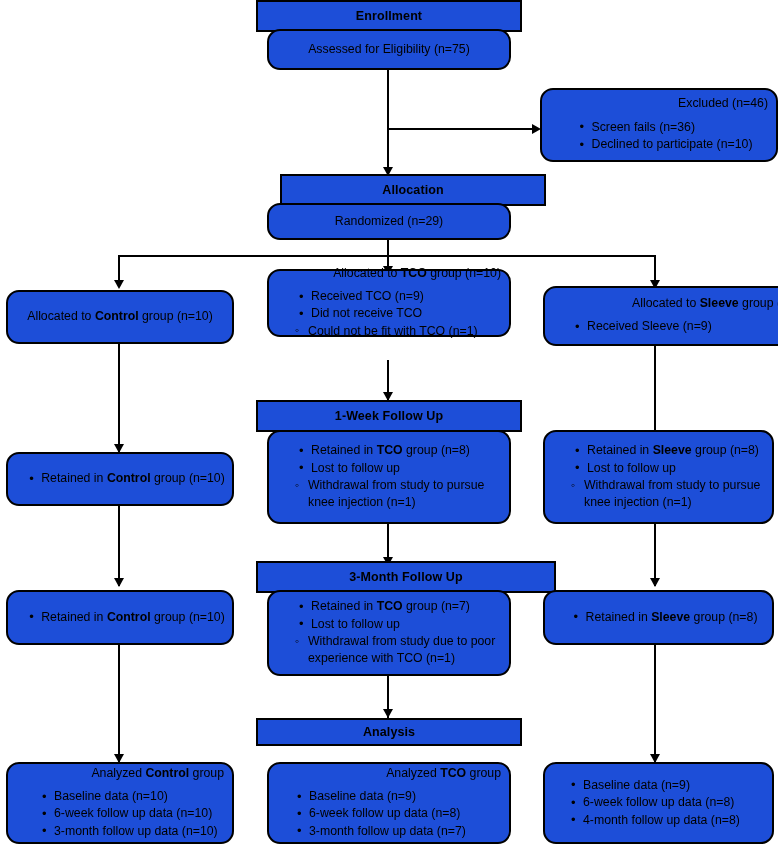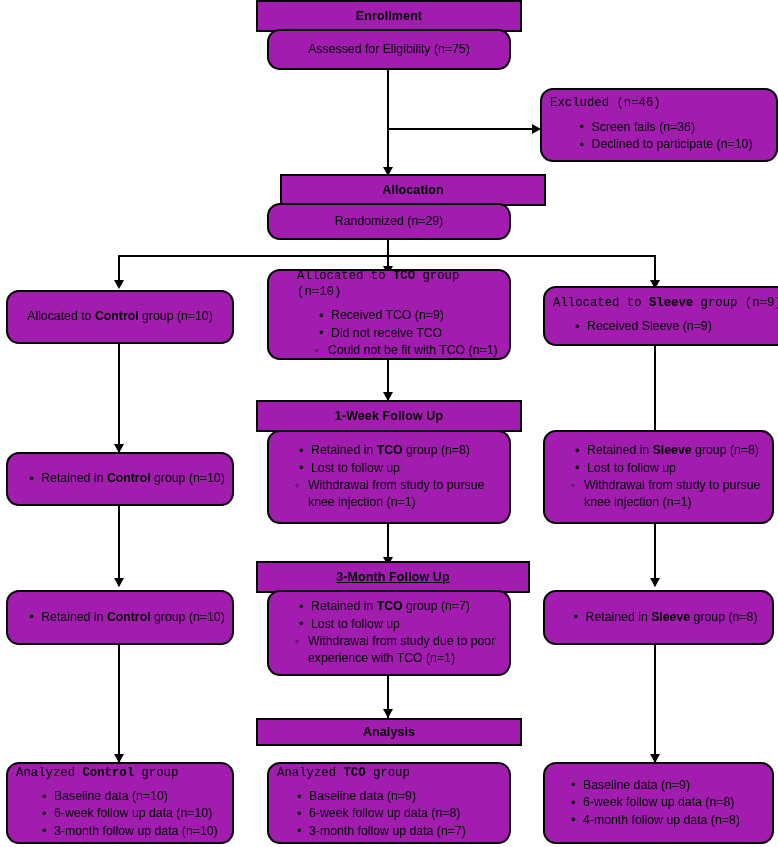--- a/index.html
+++ b/index.html
@@ -16,21 +16,21 @@
     width: 778px;
     height: 847px;
     background: #ffffff;
     overflow: hidden;
   }
 
   
   .box {
     position: absolute;
     box-sizing: border-box;
-    background: #a21caf;
+    background: #1d4ed8;
     border: 2.2px solid #000000;
     display: flex;
     flex-direction: column;
     justify-content: center;
     z-index: 5;
   }
   .box.rounded { border-radius: 13px; }
   .box.banner {
     border-radius: 0;
     align-items: center;
@@ -39,25 +39,24 @@
   }
 
   .banner-label {
     font-weight: bold;
     font-size: 12.5px;
     letter-spacing: 0.1px;
     text-align: center;
   }
 
   .box-title {
-    text-align: left;
+    text-align: right;
     font-size: 12.3px;
     line-height: 1.25;
     padding: 0 8px;
-    font-family: Liberation Mono, monospace;
   }
   .box-title.has-list { margin-bottom: 7px; }
 
   .single-line {
     text-align: center;
     font-size: 12.3px;
     line-height: 1.3;
     padding: 0 8px;
   }
 
@@ -190,21 +189,21 @@
   </div>
 
   <div class="box banner" style="left:272px; top:174px; width:266px; height:32px;margin-left:8px;">
     <div class="banner-label">Allocation</div>
   </div>
 
   <div class="box banner" style="left:256px; top:400px; width:266px; height:32px;">
     <div class="banner-label">1-Week Follow Up</div>
   </div>
 
-  <div class="box banner" style="left:256px; top:561px; width:274px; height:32px;text-decoration:underline;">
+  <div class="box banner" style="left:256px; top:561px; width:300px; height:32px;">
     <div class="banner-label">3-Month Follow Up</div>
   </div>
 
   <div class="box banner" style="left:256px; top:718px; width:266px; height:28px;">
     <div class="banner-label">Analysis</div>
   </div>
 
   <div class="box rounded" style="left:267px; top:29px; width:244px; height:41px;">
     <div class="single-line">Assessed for Eligibility (n=75)</div>
   </div>
@@ -220,21 +219,21 @@
   <div class="box rounded" style="left:267px; top:203px; width:244px; height:37px;">
     <div class="single-line">Randomized (n=29)</div>
   </div>
 
   <div class="box rounded" style="left:6px; top:290px; width:228px; height:54px;">
     <div class="single-line">
       <span>Allocated to </span><b>Control</b><span> group (n=10)</span>
     </div>
   </div>
 
-  <div class="box rounded" style="left:267px; top:269px; width:244px; height:91px;padding-left:20px;">
+  <div class="box rounded" style="left:267px; top:269px; width:244px; height:68px;">
     <div class="box-title has-list">
       <span>Allocated to </span><b>TCO</b><span> group (n=10)</span>
     </div>
     <ul class="lvl1">
       <li>Received TCO (n=9)</li>
       <li>Did not receive TCO</li>
     </ul>
     <ul class="lvl2">
       <li>Could not be fit with TCO (n=1)</li>
     </ul>

